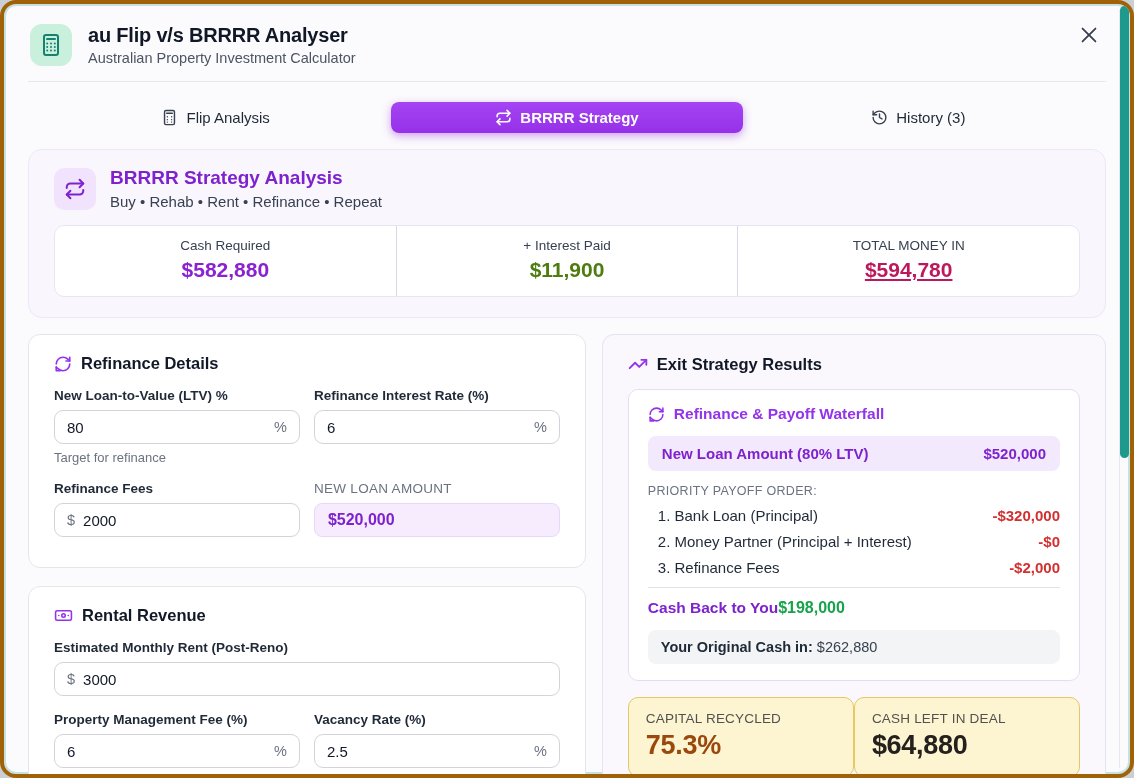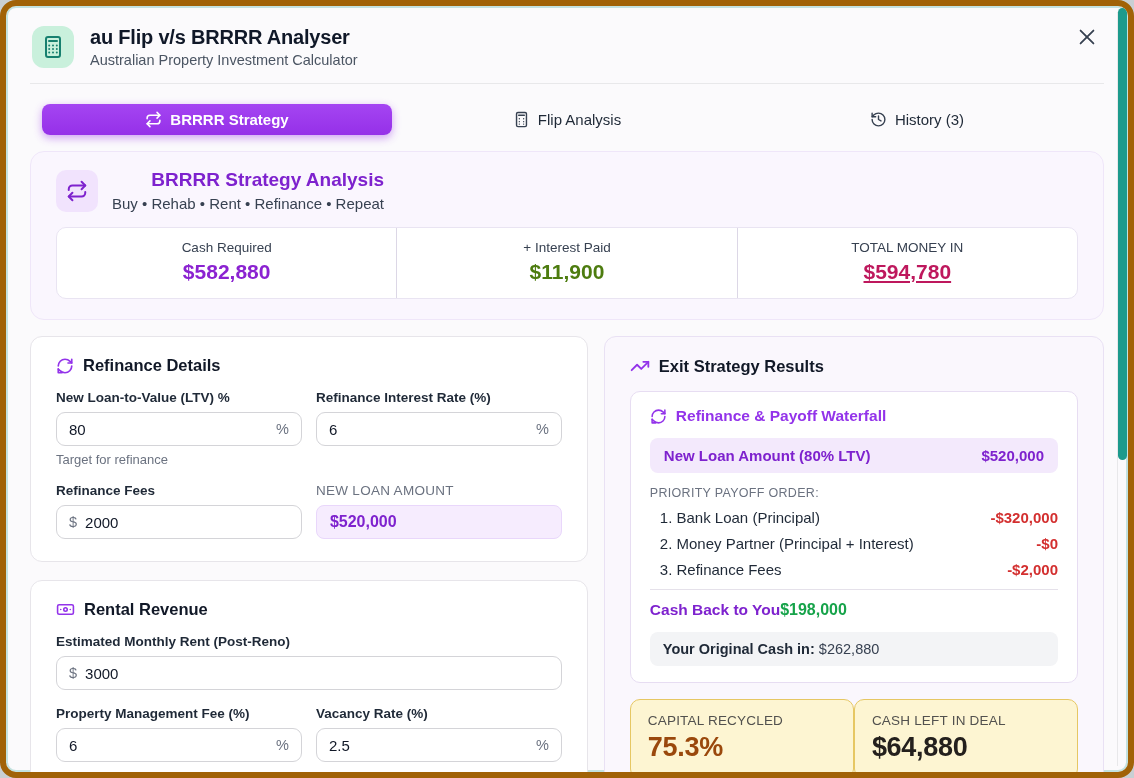--- a/index.html
+++ b/index.html
@@ -6,21 +6,21 @@
   html,body { width:1134px; height:778px; }
   body {
     font-family: "Liberation Sans", "DejaVu Sans", sans-serif;
     background:#c9cfd3;
     position:relative;
     overflow:hidden;
   }
   .dialog{
     position:absolute; inset:0;
     background:#fbfafc;
-    border:6px solid #a16207;
+    border:4px solid #a16207;
     border-radius:16px;
     overflow:hidden;
     box-shadow:0 0 0 2px rgba(29,154,140,.25) inset;
   }
   
   .header{ display:flex; align-items:center; gap:16px; padding:20px 26px 15px; }
   .app-icon{
     width:42px; height:42px; border-radius:12px; background:#c9f0dc;
     display:flex; align-items:center; justify-content:center; color:#17806f; flex:none;
   }
@@ -38,35 +38,35 @@
         font-size:15px; color:#1f2937; background:none; border:none; cursor:pointer;
         height:31px; font-family:inherit; }
   .tab.active{
     background:#9c33ee;
     background:linear-gradient(180deg,#a545f2,#9530e8);
     color:#ffffff; font-weight:600; border-radius:8px; width:100%;
     box-shadow:0 3px 8px rgba(150,50,230,.45);
   }
   
   .banner{ margin:0 24px; background:#faf6fe; border:1px solid #efe6f9; border-radius:14px; padding:17px 25px 20px; }
-  .banner-head{ display:flex; align-items:center; gap:14px;text-align:right; }
+  .banner-head{ display:flex; align-items:center; gap:14px; }
   .banner-icon{ width:42px; height:42px; border-radius:10px; background:#f1e3fd; color:#7e22ce;
                 display:flex; align-items:center; justify-content:center; flex:none; }
   .banner-title{ font-size:19px; font-weight:700; color:#7e22ce; }
   .banner-sub{ font-size:15px; color:#374151; margin-top:4px; }
   .stats{ display:flex; margin-top:15px; background:#ffffff; border:1px solid #e9e4f2; border-radius:10px; }
   .stat{ flex:1; text-align:center; padding:12px 8px 14px; }
   .stat + .stat{ border-left:1px solid #dcd7e6; }
   .stat .slabel{ font-size:13.5px; color:#374151; font-weight:500; }
   .stat .svalue{ font-size:21px; font-weight:700; margin-top:5px; }
   .sv-purple{ color:#8b22d1; } .sv-red{ color:#4d7c0f; } .sv-violet{ color:#be185d;text-decoration:underline; }
   
   .main{ display:grid; grid-template-columns:1fr 1fr; gap:16px; padding:16px 24px 0; align-items:start; }
   .col-left{ display:flex; flex-direction:column; gap:18px; }
-  .card{ background:#ffffff; border:1px solid #e7e5ea; border-radius:12px; padding:19px 25px 22px; }
+  .card{ background:#ffffff; border:1px solid #e7e5ea; border-radius:12px; padding:19px 25px 30px; }
   .card-head{ display:flex; align-items:center; gap:9px; margin-bottom:15px; }
   .card-head .ttl{ font-size:16.5px; font-weight:700; color:#111827; }
   .icon-purple{ color:#9333ea; display:flex; }
   .fgrid{ display:grid; grid-template-columns:1fr 1fr; gap:16px 14px; }
   .field .flabel{ font-size:13.5px; font-weight:600; color:#1f2937; margin-bottom:7px; display:block; }
   .field .flabel.muted{ color:#6b7280; font-weight:500; letter-spacing:.3px; }
   .inputbox{ display:flex; align-items:center; height:34px; border:1px solid #d4d4d8; border-radius:9px;
              background:#fff; padding:0 12px; gap:8px; }
   .inputbox input{ border:none; outline:none; flex:1; min-width:0; font-size:15px; color:#111827;
                    font-family:inherit; background:transparent; }
@@ -135,46 +135,46 @@
           <line x1="5" y1="5" x2="19" y2="19"></line>
             <line x1="19" y1="5" x2="5" y2="19"></line>
         </svg>
       </span>
     </button>
   </div>
 
   <hr class="divider">
 
   <div class="tabs">
-    <button class="tab active">
-      <span>
-        <svg width="17" height="17" viewBox="0 0 24 24" fill="none" stroke="#ffffff" stroke-width="2.2" stroke-linecap="round" stroke-linejoin="round">
-          <path d="m17 2 4 4-4 4"></path>
-            <path d="M3 11v-1a4 4 0 0 1 4-4h14"></path>
-          <path d="m7 22-4-4 4-4"></path>
-            <path d="M21 13v1a4 4 0 0 1-4 4H3"></path>
-        </svg>
-      </span>
-      <span>BRRRR Strategy</span>
-    </button>
     <button class="tab">
       <span>
         <svg width="17" height="17" viewBox="0 0 24 24" fill="none" stroke="#374151" stroke-width="2" stroke-linecap="round" stroke-linejoin="round">
           <rect x="5" y="2" width="14" height="20" rx="2"></rect>
           <line x1="8" y1="6" x2="16" y2="6"></line>
           <line x1="9" y1="11" x2="9" y2="11"></line>
             <line x1="15" y1="11" x2="15" y2="11"></line>
           <line x1="9" y1="15" x2="9" y2="15"></line>
             <line x1="15" y1="15" x2="15" y2="15"></line>
           <line x1="9" y1="18.5" x2="9" y2="18.5"></line>
             <line x1="15" y1="18.5" x2="15" y2="18.5"></line>
         </svg>
       </span>
       <span>Flip Analysis</span>
     </button>
+    <button class="tab active">
+      <span>
+        <svg width="17" height="17" viewBox="0 0 24 24" fill="none" stroke="#ffffff" stroke-width="2.2" stroke-linecap="round" stroke-linejoin="round">
+          <path d="m17 2 4 4-4 4"></path>
+            <path d="M3 11v-1a4 4 0 0 1 4-4h14"></path>
+          <path d="m7 22-4-4 4-4"></path>
+            <path d="M21 13v1a4 4 0 0 1-4 4H3"></path>
+        </svg>
+      </span>
+      <span>BRRRR Strategy</span>
+    </button>
     <button class="tab">
       <span>
         <svg width="17" height="17" viewBox="0 0 24 24" fill="none" stroke="#374151" stroke-width="2" stroke-linecap="round" stroke-linejoin="round">
           <path d="M3 12a9 9 0 1 0 9-9 9.75 9.75 0 0 0-6.74 2.74L3 8"></path>
             <path d="M3 3v5h5"></path>
             <path d="M12 7v5l3.5 2"></path>
         </svg>
       </span>
       <span>History (3)</span>
     </button>

